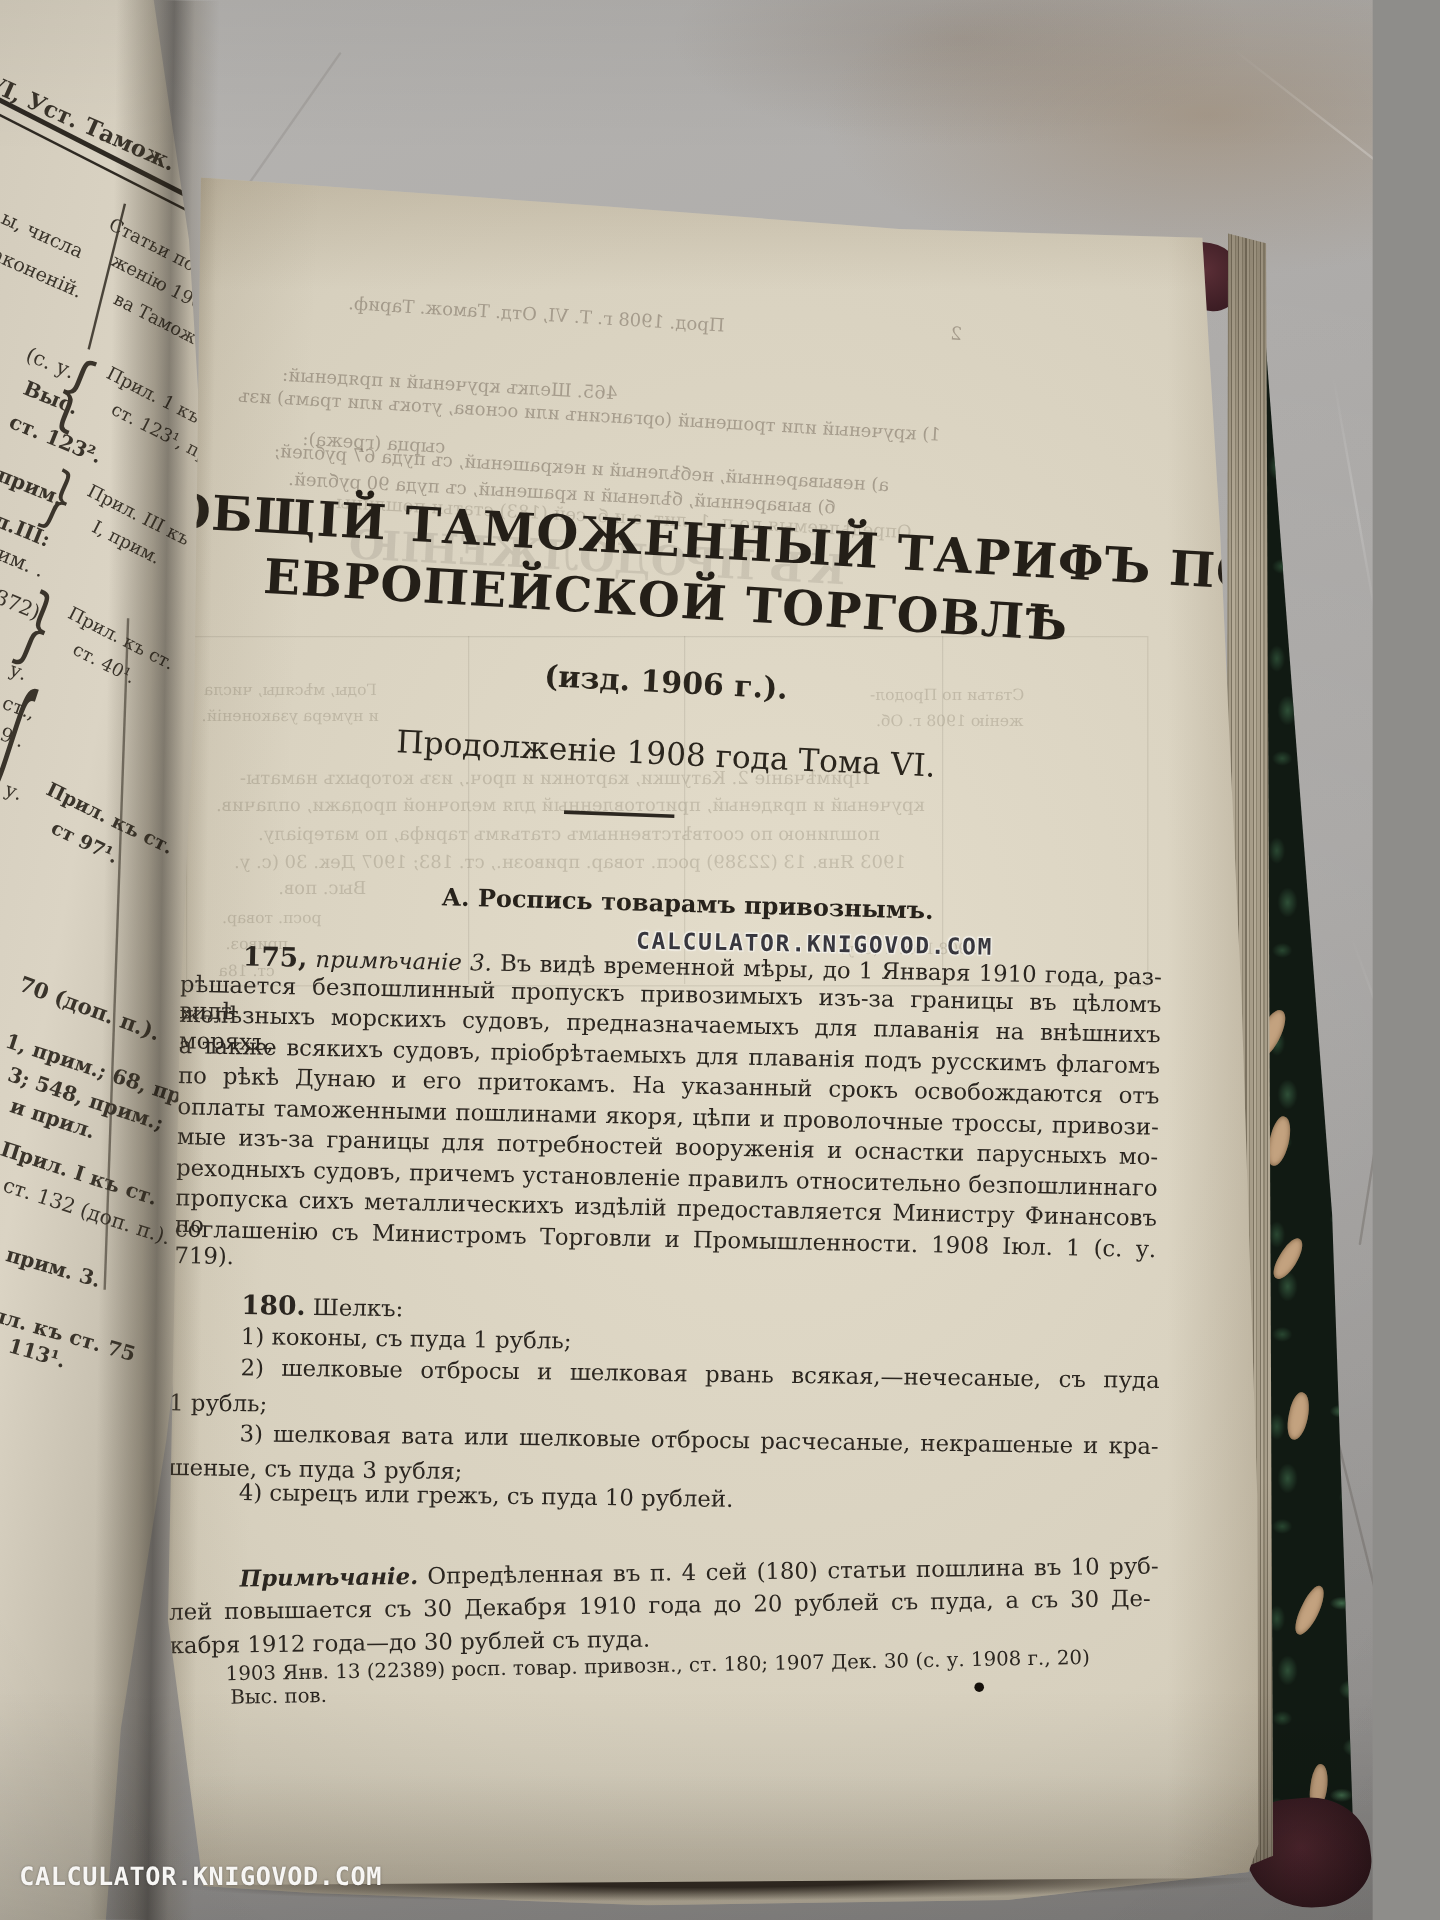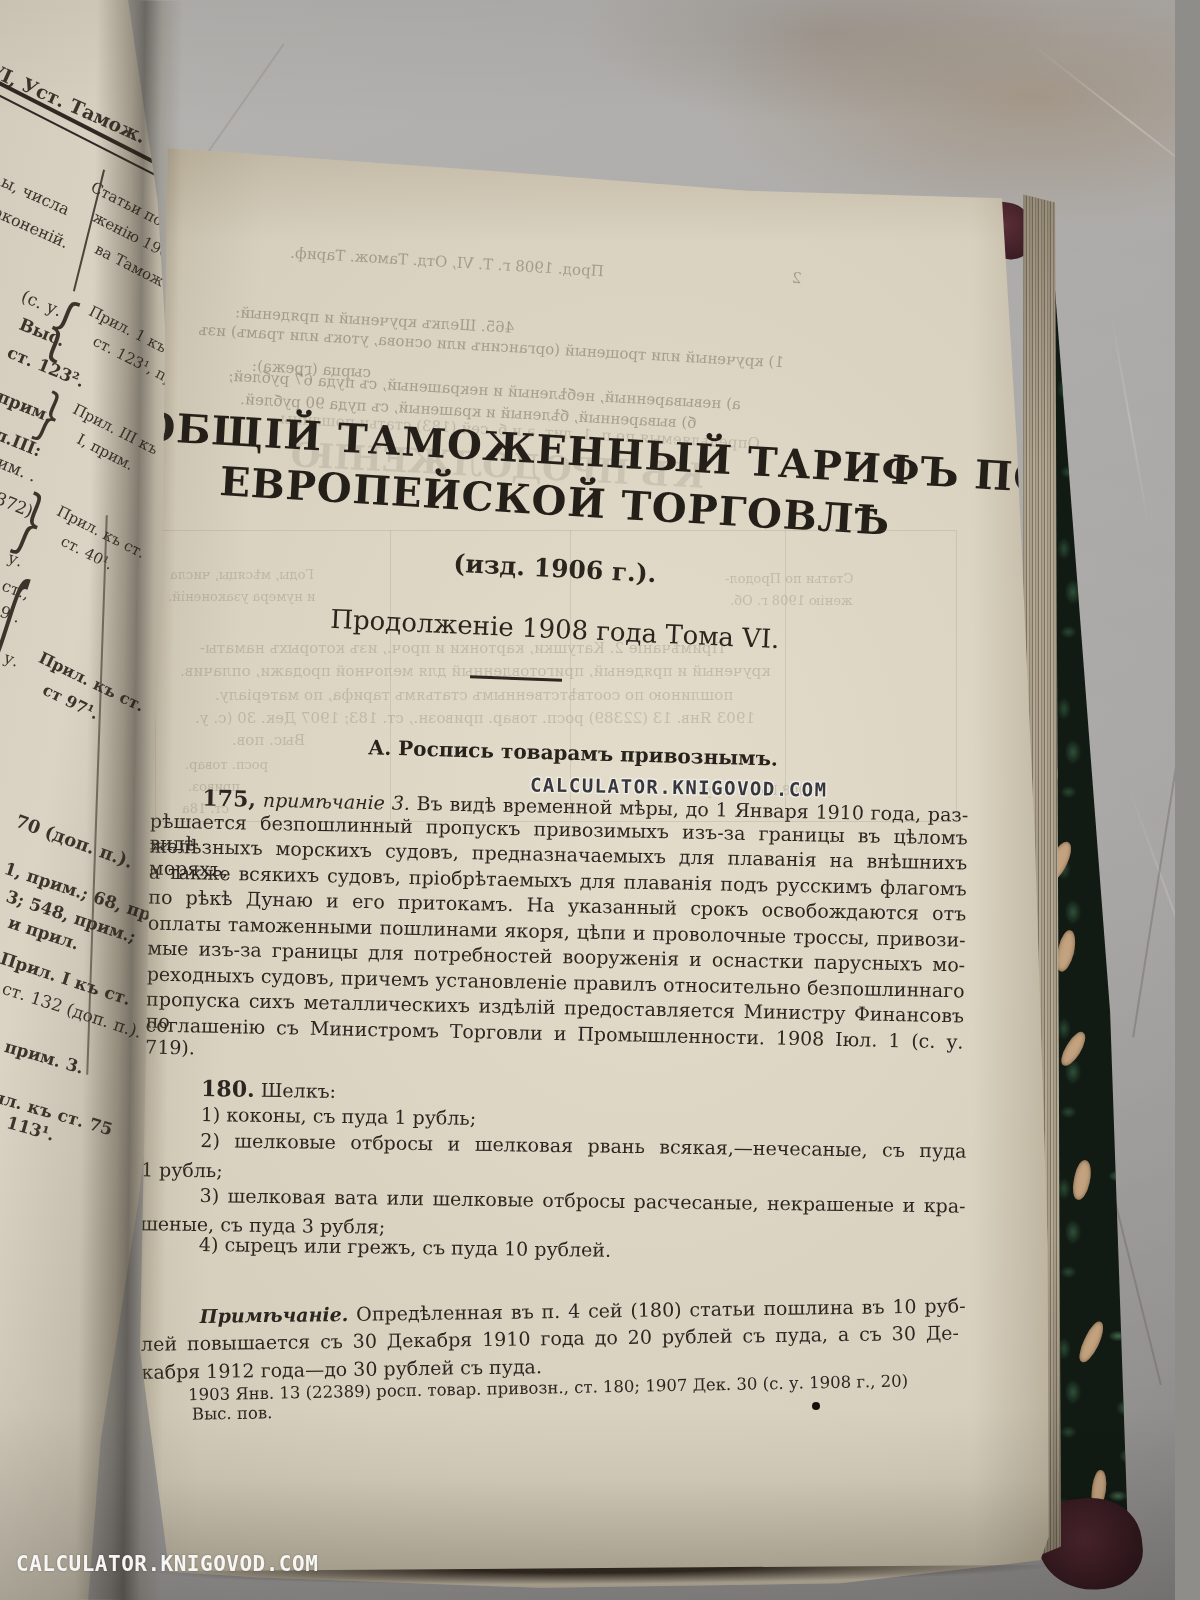--- a/index.html
+++ b/index.html
@@ -1,17 +1,17 @@
 <!DOCTYPE html>
 <html><head>
 <meta charset="utf-8">
 <style>
   html,body{margin:0;padding:0;background:#8e8d8a;}
   .scene{position:relative;width:1144px;height:1600px;overflow:hidden;
-         font-family:"DejaVu Serif",serif;color:#2b2620;padding-left:31px;}
+         font-family:"DejaVu Serif",serif;color:#2b2620;}
   .abs{position:absolute;}
   
   .marble{position:absolute;inset:0;
     background:
       radial-gradient(40% 12% at 88% 6%, rgba(150,125,95,.45), transparent 70%),
       radial-gradient(30% 8% at 70% 2%, rgba(120,100,80,.25), transparent 70%),
       radial-gradient(90% 60% at 85% 55%, rgba(255,255,255,.10), transparent 70%),
       linear-gradient(160deg,#b6b4b1 0%,#aeacaa 30%,#a5a3a1 55%,#979593 80%,#8a8886 100%);}
   .vein{position:absolute;background:linear-gradient(90deg,transparent,rgba(255,255,255,.5),transparent);
         height:2px;border-radius:2px;opacity:.5;}

